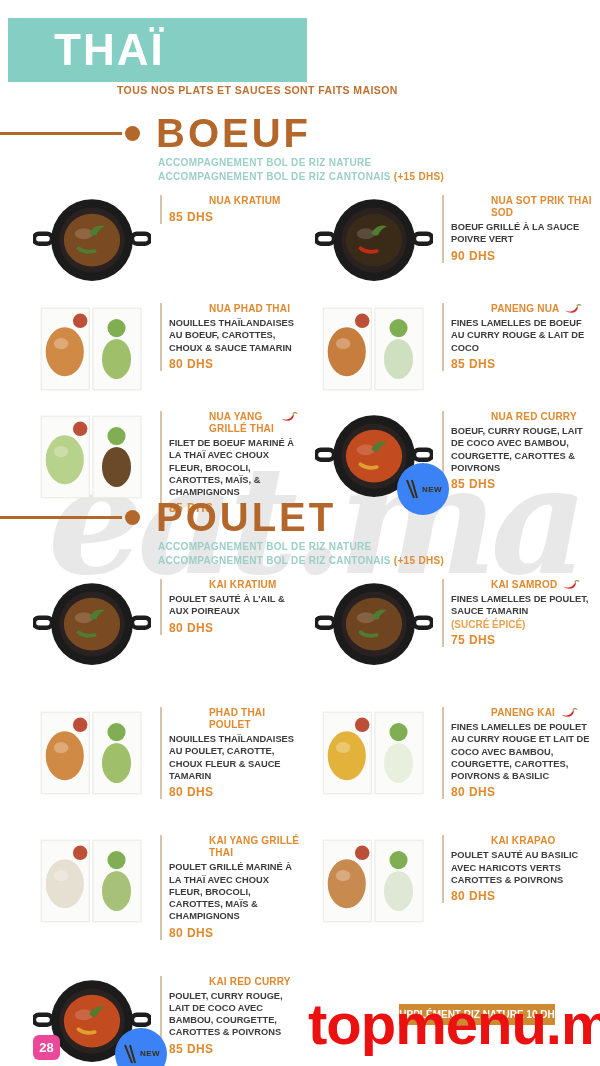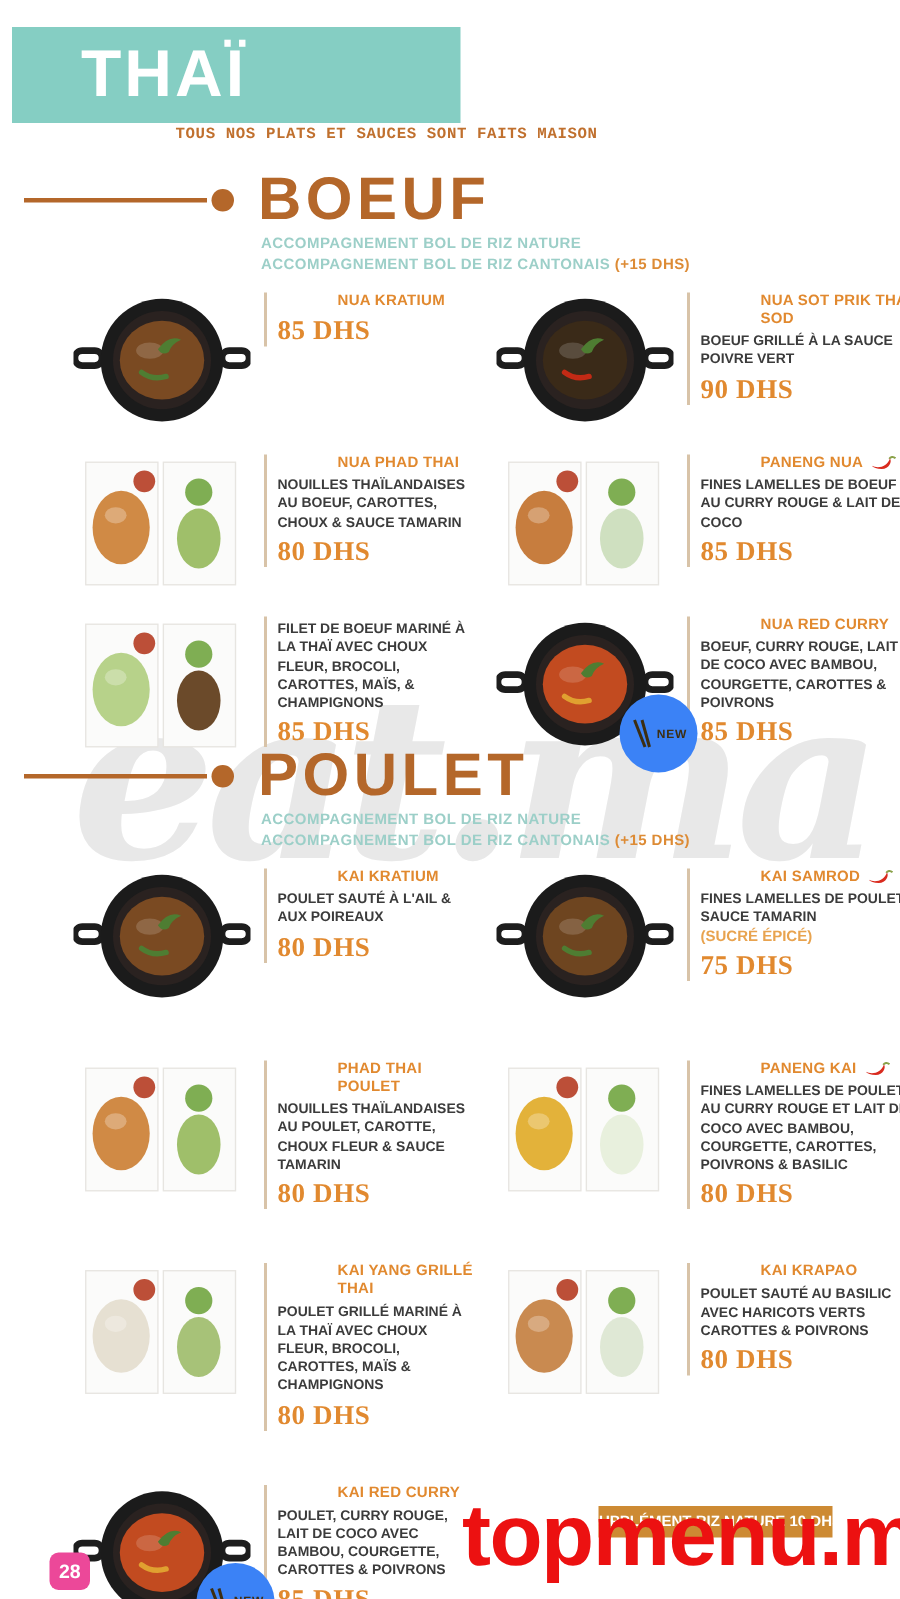--- a/index.html
+++ b/index.html
@@ -6,38 +6,38 @@
   html,body { width:600px; height:1066px; background:#ffffff; overflow:hidden;
               font-family:"Liberation Sans", sans-serif; }
   #page { position:relative; width:600px; height:1066px; background:#fff; }
 
   
   .brand-box { position:absolute; left:8px; top:18px; width:299px; height:64px;
                background:#85cec3; display:flex; align-items:center; }
   .brand-box span { color:#fff; font-size:44px; font-weight:900; letter-spacing:2px;
                     margin-left:46px; }
   .tagline { position:absolute; left:117px; top:84px; color:#c0702e; font-size:10.5px;
-             font-weight:700; letter-spacing:0.4px;font-family:Liberation Mono, monospace; }
+             font-weight:700; letter-spacing:0.4px; }
 
   
   .watermark { position:absolute; left:48px; top:432px; z-index:0; color:#e8e8e8;
                font-family:"DejaVu Serif", serif; font-style:italic; font-weight:bold;
                font-size:150px; letter-spacing:-6px; white-space:nowrap; }
   .brand-overlay { position:absolute; left:308px; top:990px; z-index:6; color:#ec1111;
                    font-size:58px; font-weight:700; letter-spacing:-1px; white-space:nowrap; }
   .footer-banner { position:absolute; left:399px; top:1004px; z-index:5; width:156px;
                    height:21px; background:#cd8a33; color:#fff; font-size:10px;
                    font-weight:700; display:flex; align-items:center; justify-content:center;
                    white-space:nowrap; overflow:hidden; }
   .page-badge { position:absolute; left:33px; top:1035px; width:27px; height:25px;
                 background:#ec4899; border-radius:6px; color:#fff; font-size:13px;
                 font-weight:800; display:flex; align-items:center; justify-content:center; z-index:2; }
 
   
-  .section { position:absolute; left:0; width:600px; z-index:1;padding-left:16px; }
+  .section { position:absolute; left:0; width:600px; z-index:1; }
   #sec-0 { top:112px; }
   #sec-1 { top:496px; }
   .sec-head { display:flex; align-items:center; height:42px; }
   .sec-line { width:122px; height:3px; background:#b4672a; }
   .sec-dot  { width:15px; height:15px; border-radius:50%; background:#b4672a; margin-left:3px; }
   .sec-title { color:#b4672a; font-size:40px; font-weight:900; letter-spacing:3px;
                margin-left:16px; line-height:1; }
   .sec-notes { margin-left:158px; margin-top:2px; }
   .sec-notes div { font-size:10px; font-weight:700; color:#9ccfc8; letter-spacing:0.3px;
                    line-height:1.35; }
@@ -47,21 +47,21 @@
   #sec-1 .dishes { row-gap:36px; }
   .dish { display:flex; align-items:flex-start; }
   .dishes .dish:nth-child(odd) { padding-left:33px; }
   .dishes .dish:nth-child(even){ padding-left:15px; }
   .photo { position:relative; width:118px; height:92px; flex:0 0 118px; }
   .info { margin-left:9px; border-left:2px solid #d8c3a8; padding-left:7px; max-width:150px; }
   .name-row { display:flex; align-items:flex-start; gap:4px;margin-left:40px; }
   .dname { color:#e1892f; font-size:10px; font-weight:800; letter-spacing:0.2px; line-height:1.2; }
   .desc { color:#3b3b3b; font-size:9.3px; font-weight:700; line-height:1.32; margin-top:2px; }
   .note { color:#e8a34f; font-size:10px; font-weight:700; margin-top:1px; }
-  .price { color:#e1892f; font-size:18px; font-weight:800; margin-top:3px; letter-spacing:0.4px;font-family:Liberation Serif, serif; }
+  .price { color:#e1892f; font-size:12px; font-weight:800; margin-top:3px; letter-spacing:0.4px; }
   .chili { flex:0 0 auto; }
 
   .new-badge { position:absolute; right:-16px; bottom:-12px; width:52px; height:52px;
                border-radius:50%; background:#3b82f6; display:flex; align-items:center;
                justify-content:center; gap:2px; }
   .new-badge .nb-label { color:#3c2e12; font-size:8px; font-weight:800; letter-spacing:0.5px; }
 </style>
 </head>
 <body>
 
@@ -176,20 +176,27 @@
     <div class="photo"><svg viewBox="0 0 130 98" width="118" height="92" aria-hidden="true">
     <rect x="9" y="4" width="53" height="90" fill="#fbfbfa" stroke="#e7e5e1"></rect>
     <rect x="66" y="4" width="53" height="90" fill="#fbfbfa" stroke="#e7e5e1"></rect>
     <ellipse cx="35" cy="52" rx="21" ry="27" fill="#b7d28a"></ellipse>
     <ellipse cx="31" cy="43" rx="8" ry="6" fill="rgba(255,255,255,0.28)"></ellipse>
     <circle cx="92" cy="26" r="10" fill="#7fae53"></circle>
     <ellipse cx="92" cy="60" rx="16" ry="22" fill="#6b4a2a"></ellipse>
     <circle cx="52" cy="18" r="8" fill="#b03015" opacity="0.85"></circle>
   </svg></div>
     <div class="info">
+      <div class="name-row">
+        <span class="dname">NUA YANG GRILLÉ THAI</span>
+        <svg class="chili" viewBox="0 0 24 12" width="21" height="10" aria-hidden="true">
+          <path d="M21 3 C19 1.2, 17 2, 16 3.4" stroke="#8aa24a" stroke-width="1.6" fill="none"></path>
+          <path d="M2 9 C7 11.5, 14.5 10, 16.5 3.2 C18.5 5.5, 16 11.5, 10 11.6 C6 11.6, 3.2 10.3, 2 9 Z" fill="#d92b1f"></path>
+        </svg>
+      </div>
       <div class="desc">FILET DE BOEUF MARINÉ À LA THAÏ AVEC CHOUX FLEUR, BROCOLI, CAROTTES, MAÏS, &amp; CHAMPIGNONS</div>
 
       <div class="price">85 DHS</div>
     </div>
   </div>
         <div class="dish">
     <div class="photo"><svg viewBox="0 0 130 98" width="118" height="92" aria-hidden="true">
       <rect x="1" y="41" width="20" height="11" rx="5.5" fill="none" stroke="#1d1d1d" stroke-width="5"></rect>
       <rect x="109" y="41" width="20" height="11" rx="5.5" fill="none" stroke="#1d1d1d" stroke-width="5"></rect>
       <circle cx="65" cy="48" r="45" fill="#1b1b1b"></circle>

